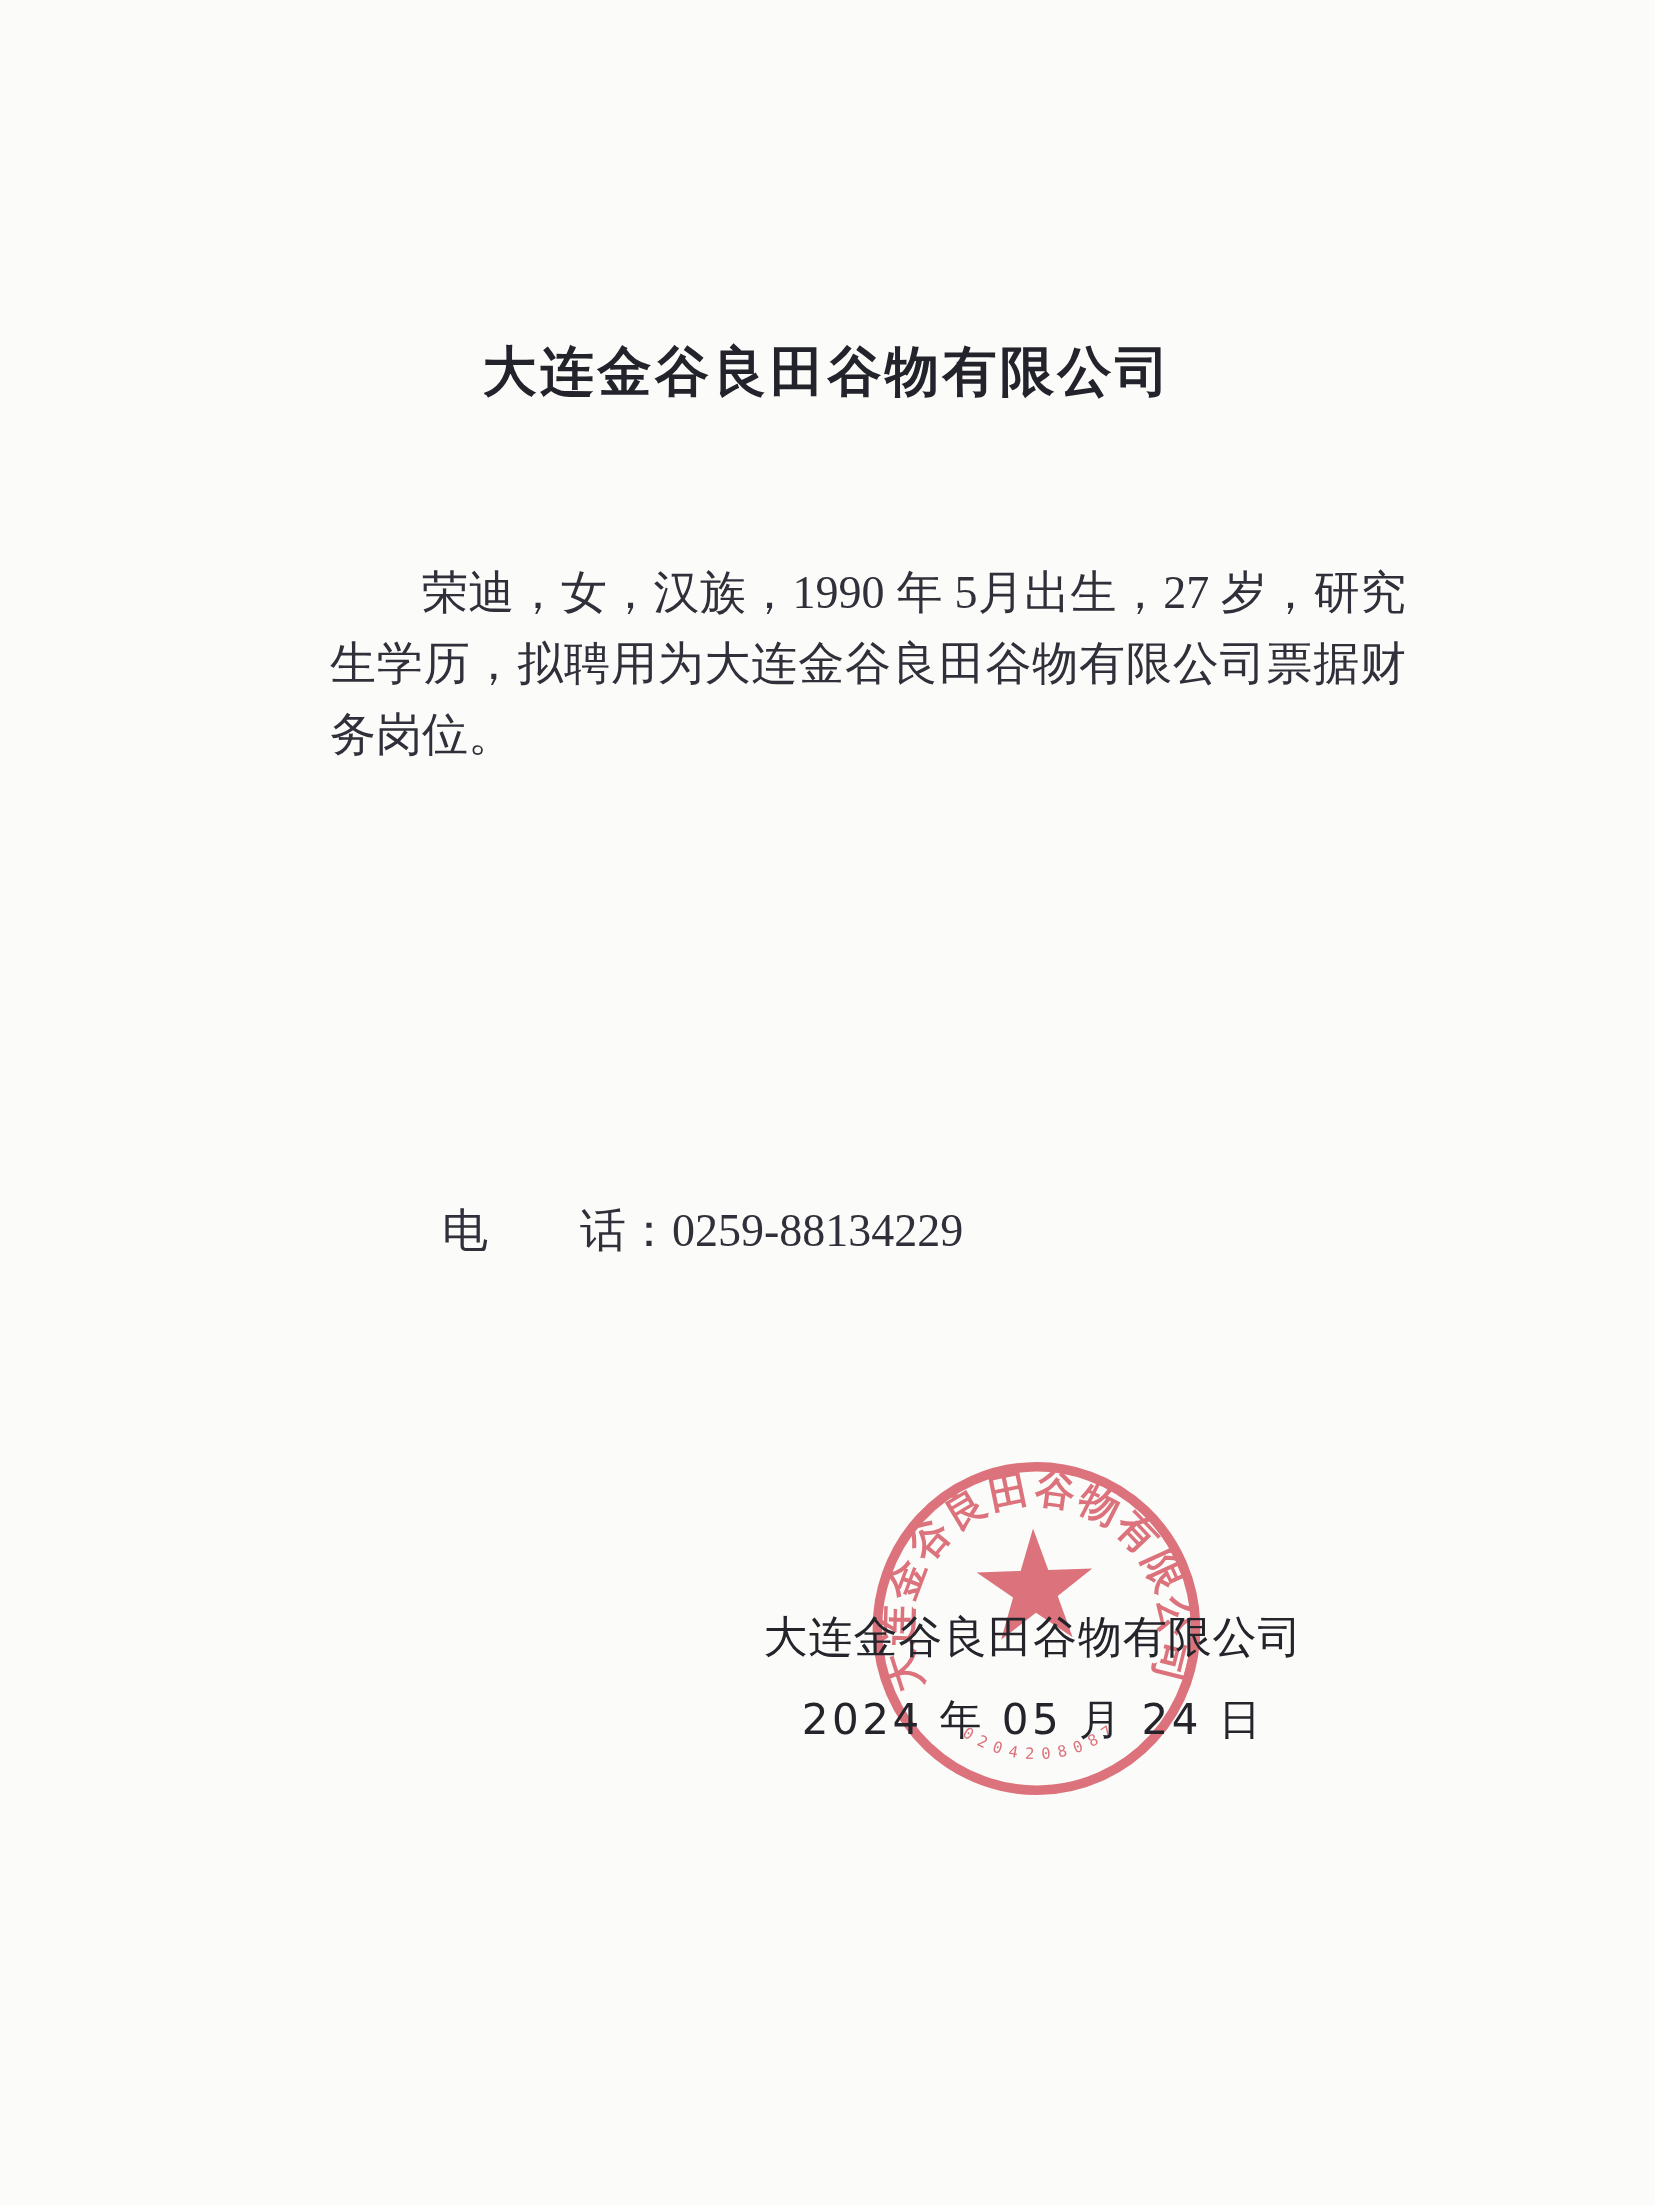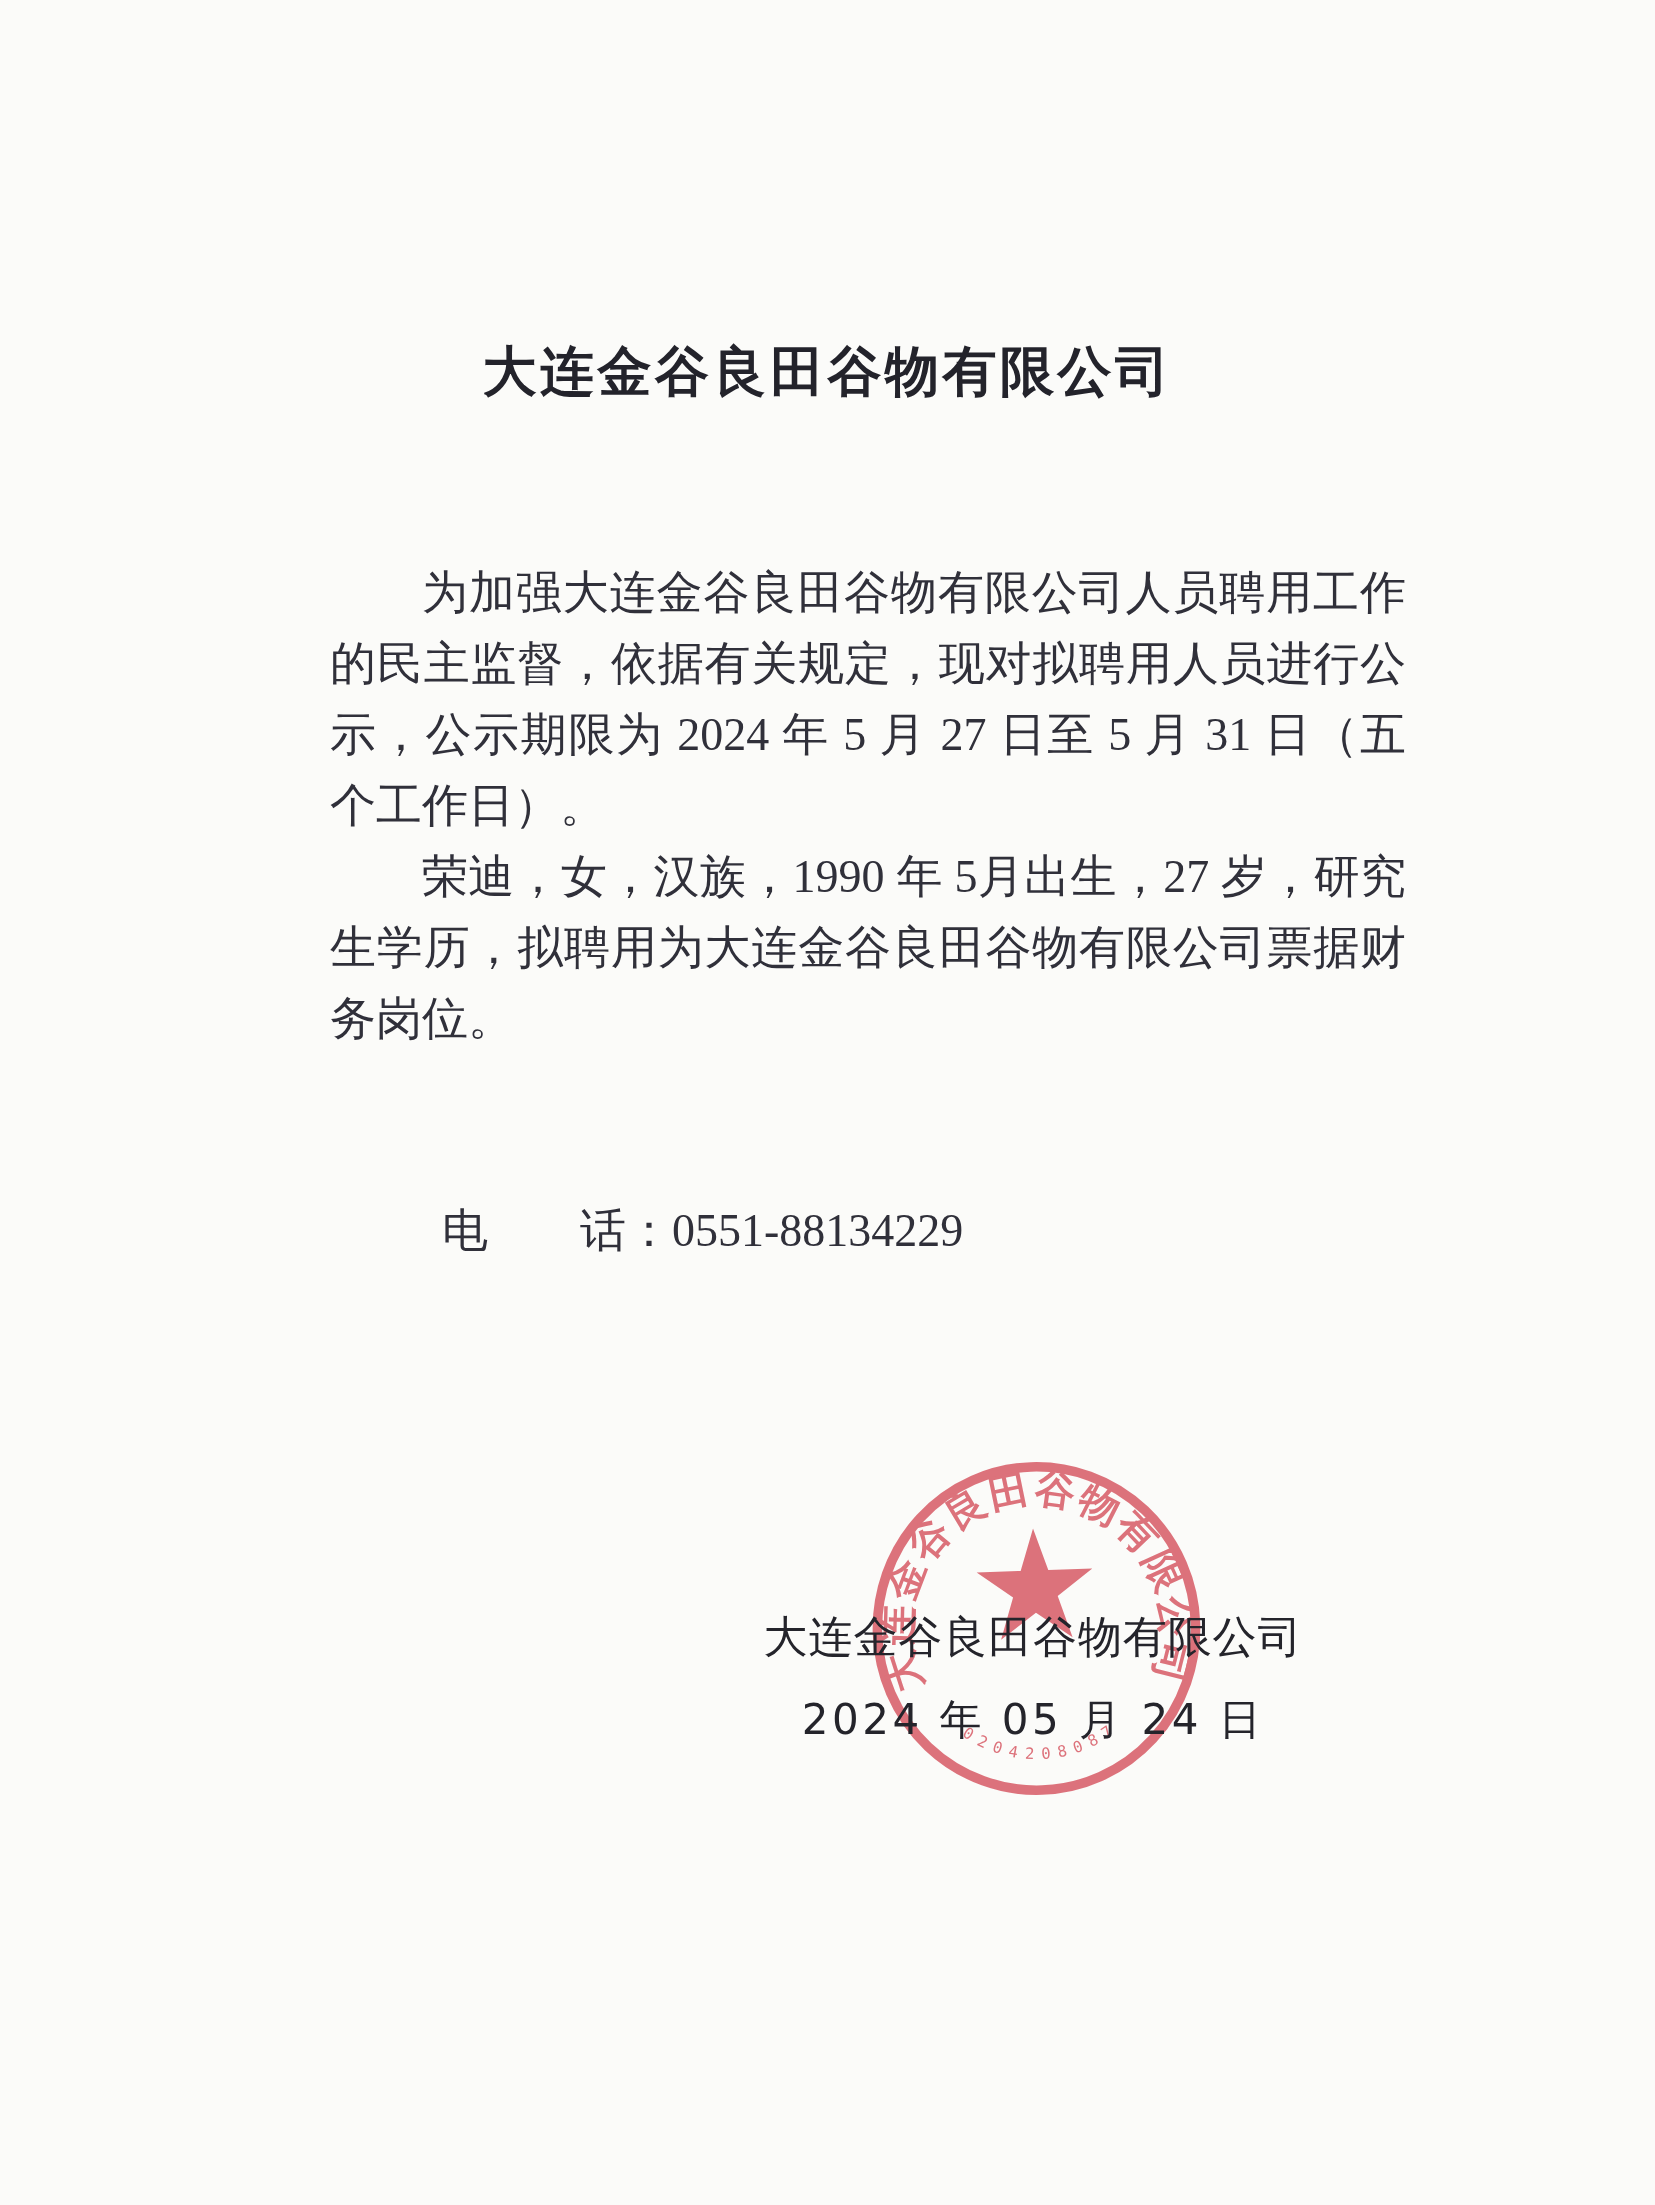--- a/index.html
+++ b/index.html
@@ -85,26 +85,25 @@
 </head>
 <body style="--background: #fbfbf9; --ink: #30303a; --title-ink: #23232b; --seal-red: #d5505c;">
 
 <div class="page">
 
   <header class="title">
     <div class="title-line">大连金谷良田谷物有限公司</div>
   </header>
 
   <main class="body-text">
-    <p>为加强大连金谷良田谷物有限公司人员聘用工作的民主监督，依据有关规定，现对拟聘用人员进行公示，公示期限为 2024 年 5 月 27 日至 5 月 31 日（五个工作日）。</p>
     <p>荣迪，女，汉族，1990 年 5月出生，27 岁，研究生学历，拟聘用为大连金谷良田谷物有限公司票据财务岗位。</p>
   </main>
 
   <section class="contact">
-    <div class="contact-line"><span>电　　话：</span><span>0551-88134229</span></div>
+    <div class="contact-line"><span>电　　话：</span><span>0259-88134229</span></div>
   </section>
 
   <div class="seal">
     <svg viewBox="0 0 780 780" xmlns="http://www.w3.org/2000/svg" xmlns:xlink="http://www.w3.org/1999/xlink">
       <g opacity="0.8">
         <ellipse cx="390" cy="390" rx="366" ry="372" fill="none" style="stroke:var(--seal-red,#d5505c)" stroke-width="22"></ellipse>
         <path id="sealTopArc" d="M 127 513 A 290 290 0 1 1 653 513" fill="none"></path>
         <text class="ring-text">
           <textPath xlink:href="#sealTopArc" href="#sealTopArc" startOffset="0" textLength="1164" lengthAdjust="spacing">大连金谷良田谷物有限公司</textPath>
         </text>

